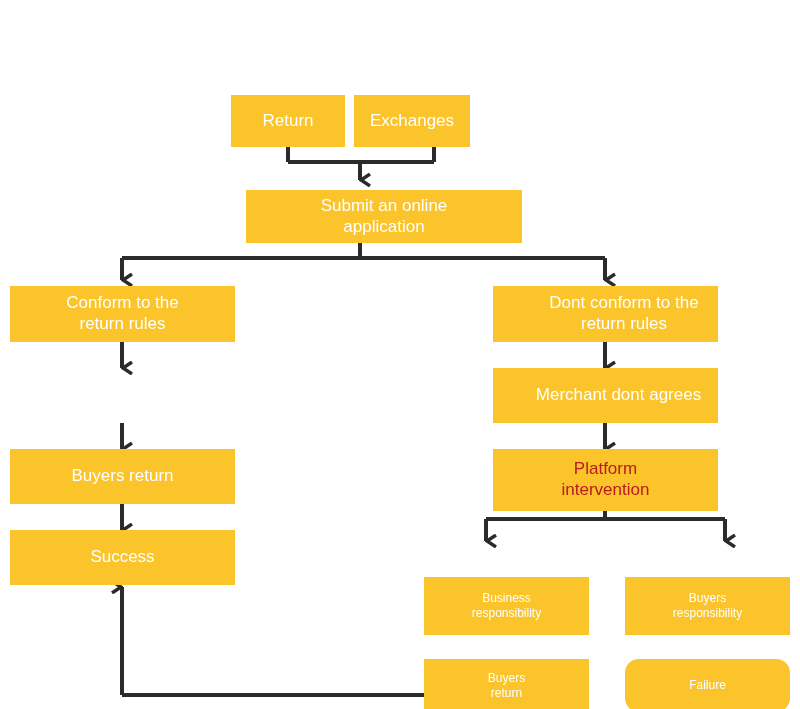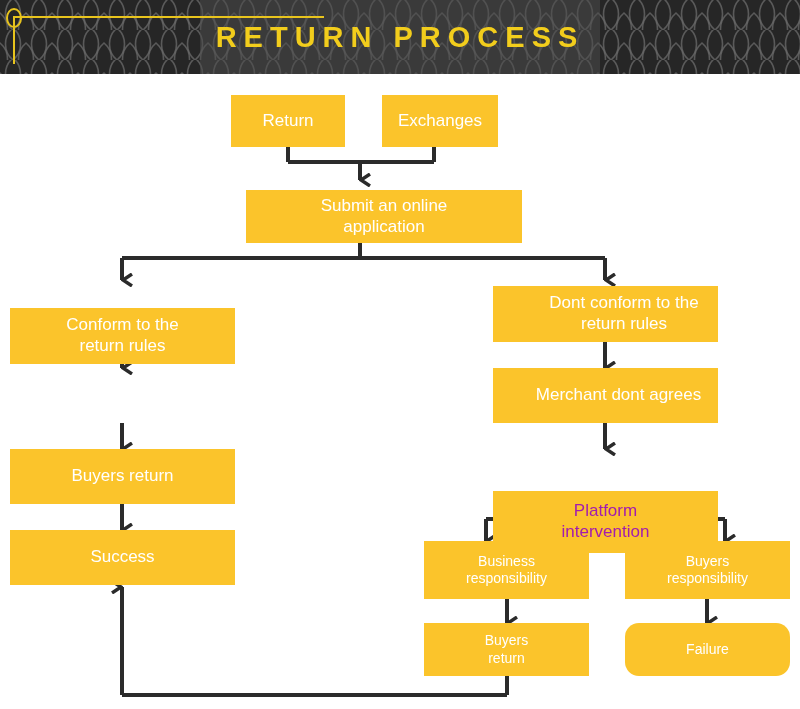--- a/index.html
+++ b/index.html
@@ -100,46 +100,28 @@
     align-items: center;
     justify-content: center;
     text-align: center;
     font-size: 17px;
     line-height: 1.22;
     font-family: "Liberation Sans", sans-serif;
     box-sizing: border-box;
     padding: 2px 6px;
     white-space: pre-line;
   }
-  .node.dark-text { color: #a21caf; margin-top: 42px; }
-  .node.small { font-size: 14px; }
+  .node.dark-text { color: #b91c1c; }
+  .node.small { font-size: 12px; margin-top: 36px; }
 </style>
 </head>
 <body>
 
 <div id="root">
 
-  <div class="header">
-    <svg class="header-mesh" viewBox="0 0 800 74" preserveAspectRatio="none" xmlns="http://www.w3.org/2000/svg">
-      <defs>
-        <pattern id="meshpat" width="26" height="30" patternUnits="userSpaceOnUse">
-          <path d="M13 -2 C 3 6, 3 22, 13 30 C 23 22, 23 6, 13 -2 Z" fill="none" stroke="#6a6a6a" stroke-width="1.6" opacity="0.75"></path>
-          <path d="M0 13 C -10 21, -10 37, 0 45 C 10 37, 10 21, 0 13 Z" fill="none" stroke="#6a6a6a" stroke-width="1.6" opacity="0.75"></path>
-          <path d="M26 13 C 16 21, 16 37, 26 45 C 36 37, 36 21, 26 13 Z" fill="none" stroke="#6a6a6a" stroke-width="1.6" opacity="0.75"></path>
-        </pattern>
-      </defs>
-      <rect x="0" y="0" width="800" height="74" fill="#262626"></rect>
-      <rect x="0" y="0" width="800" height="74" fill="url(#meshpat)"></rect>
-    </svg>
-    <div class="header-center-wash"></div>
-    <div class="deco-hline"></div>
-    <div class="deco-vline"></div>
-    <div class="deco-circle"></div>
-    <div class="header-title">RETURN PROCESS</div>
-  </div>
 
   <div class="flow">
 
     <svg class="connectors" viewBox="0 0 800 635" xmlns="http://www.w3.org/2000/svg">
       <defs>
         <marker id="arrowDown" markerWidth="14" markerHeight="12" refX="7" refY="11" orient="auto-start-reverse" markerUnits="userSpaceOnUse">
           <path d="M1 1 L7 10 L13 1" fill="none" stroke="#2b2b2b" stroke-width="3.4" stroke-linecap="butt" stroke-linejoin="miter"></path>
         </marker>
       </defs>
       <g stroke="#2b2b2b" stroke-width="4" fill="none">
@@ -170,26 +152,26 @@
         <path d="M707 525 L707 549" marker-end="url(#arrowDown)"></path>
 
         <path d="M507 602 L507 621"></path>
         <path d="M507 621 L122 621"></path>
         <path d="M122 621 L122 513" marker-end="url(#arrowDown)"></path>
       </g>
     </svg>
 
     <div class="node" style="left:231px; top:21px; width:114px; height:52px;">Return</div>
 
-    <div class="node" style="left:382px; top:21px; width:116px; height:52px;">Exchanges</div>
+    <div class="node" style="left:354px; top:21px; width:116px; height:52px;">Exchanges</div>
 
     <div class="node" style="left:246px; top:116px; width:276px; height:53px;">Submit an online
 application</div>
 
-    <div class="node" style="left:10px; top:212px; width:225px; height:56px;margin-top:22px;">Conform to the
+    <div class="node" style="left:10px; top:212px; width:225px; height:56px;">Conform to the
 return rules</div>
 
 
     <div class="node" style="left:10px; top:375px; width:225px; height:55px;">Buyers return</div>
 
     <div class="node" style="left:10px; top:456px; width:225px; height:55px;">Success</div>
 
     <div class="node" style="left:493px; top:212px; width:225px; height:56px;padding-left:43px;">Dont conform to the
 return rules</div>
 

